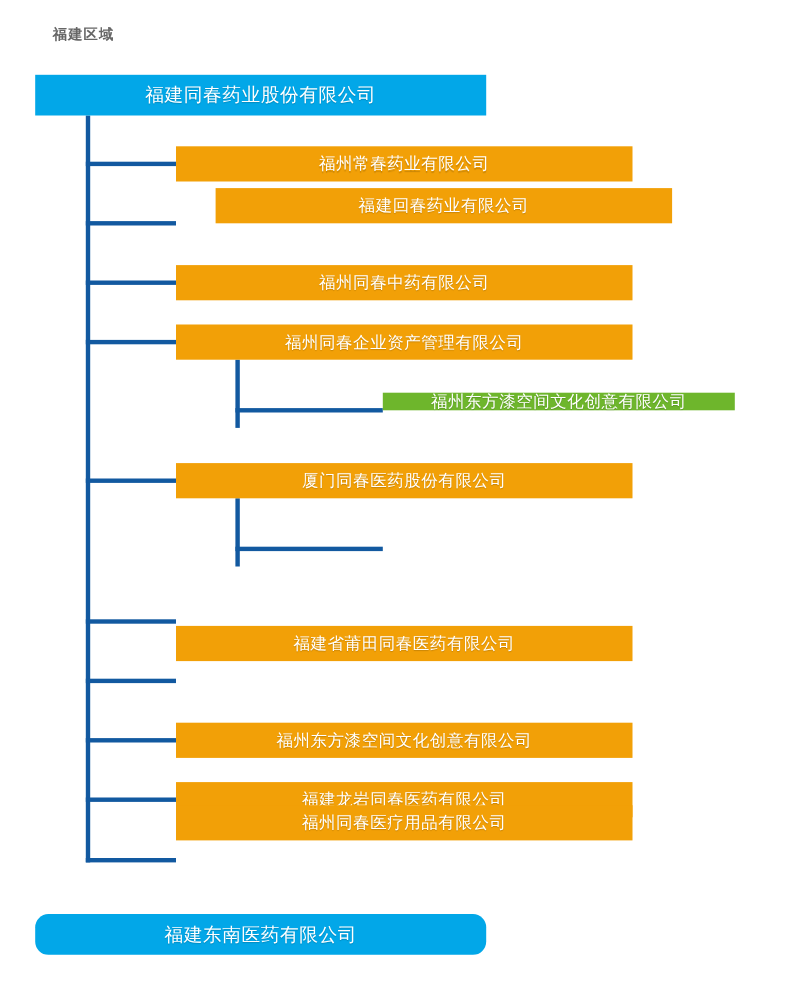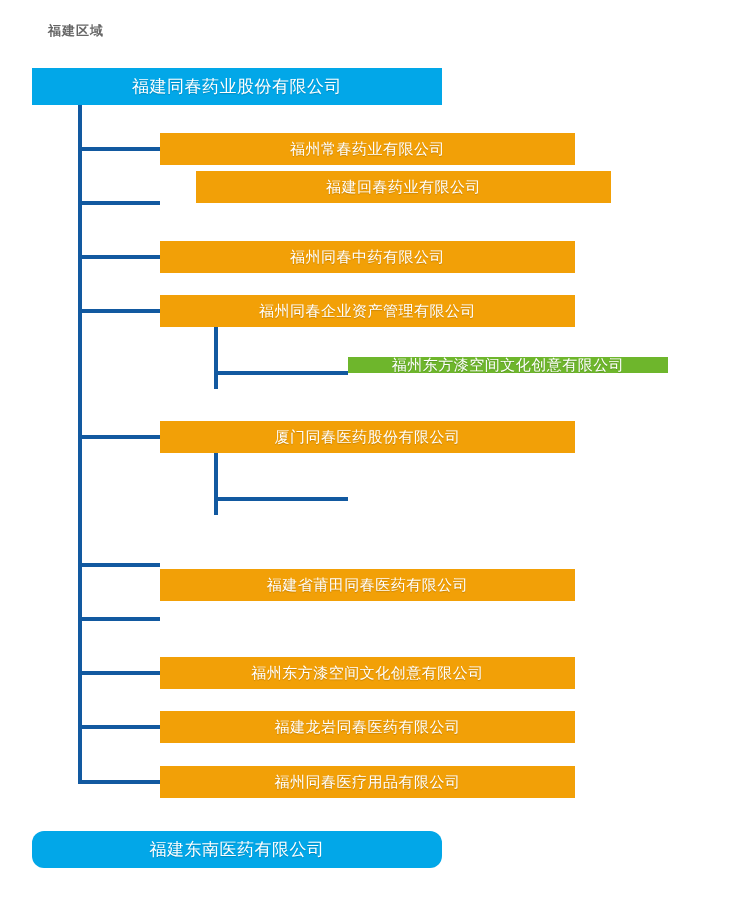--- a/index.html
+++ b/index.html
@@ -122,17 +122,17 @@
   <div class="connector rung" style="left:78px; top:617px; width:82px;"></div>
   <div class="node branch" style="top:569px;font-family:Liberation Mono, monospace;">福建省莆田同春医药有限公司</div>
 
   <div class="connector rung" style="left:78px; top:671px; width:82px;"></div>
   <div class="node branch" style="top:657px;">福州东方漆空间文化创意有限公司</div>
 
   <div class="connector rung" style="left:78px; top:725px; width:82px;"></div>
   <div class="node branch" style="top:711px;">福建龙岩同春医药有限公司</div>
 
   <div class="connector rung" style="left:78px; top:780px; width:82px;"></div>
-  <div class="node branch" style="top:766px;">福州同春医疗用品有限公司</div>
+  <div class="node branch" style="top:732px;">福州同春医疗用品有限公司</div>
 
   <div class="node footer" style="top:831px;border-radius:12px;">福建东南医药有限公司</div>
 
 </div>
 
 </body></html>

